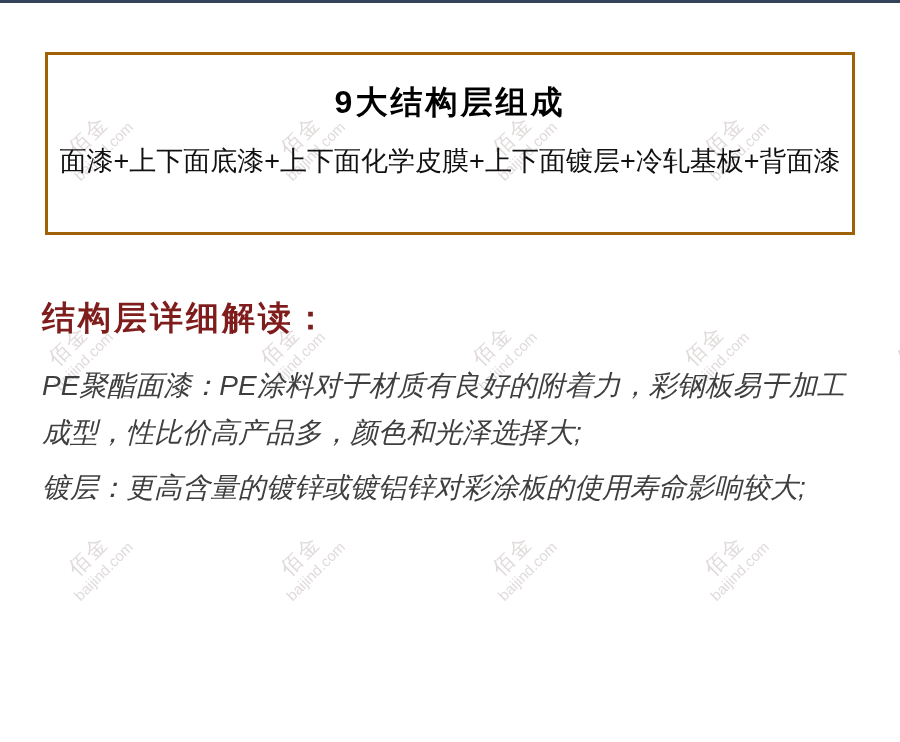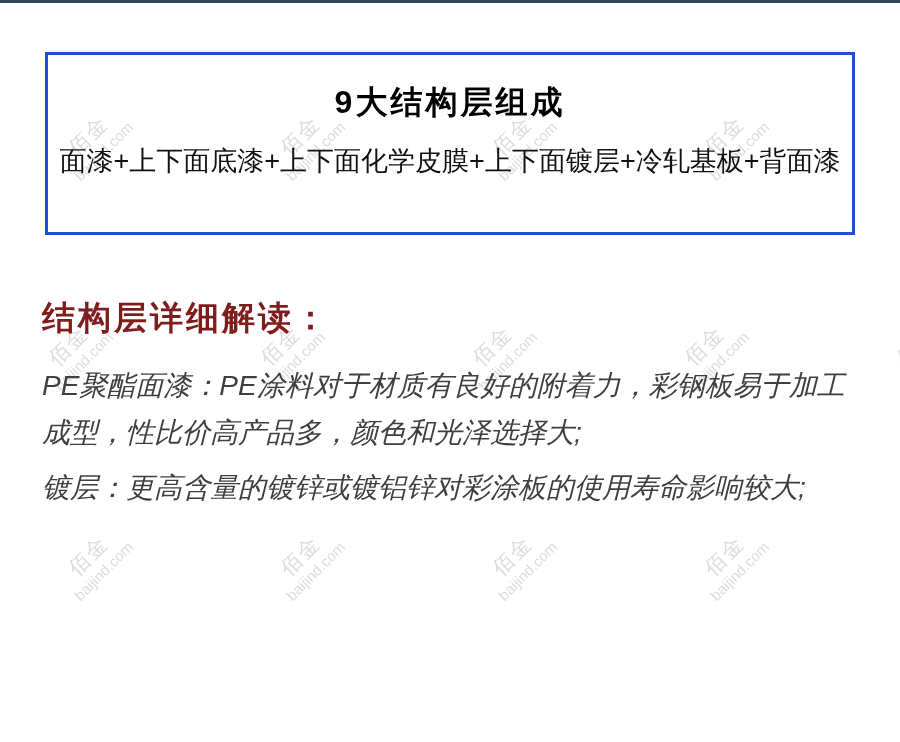--- a/index.html
+++ b/index.html
@@ -55,21 +55,21 @@
     height: 3px;
     background: #35435a;
   }
 
   .summary-box {
     position: absolute;
     left: 45px;
     top: 52px;
     width: 810px;
     height: 183px;
-    border: 3px solid #1d4ed8;
+    border: 3px solid #a16207;
     box-sizing: border-box;
     background: transparent;
   }
   .summary-title {
     margin: 26px 0 0 0;
     text-align: center;
     font-size: 32px;
     font-weight: bold;
     letter-spacing: 3px;
     color: #000000;

